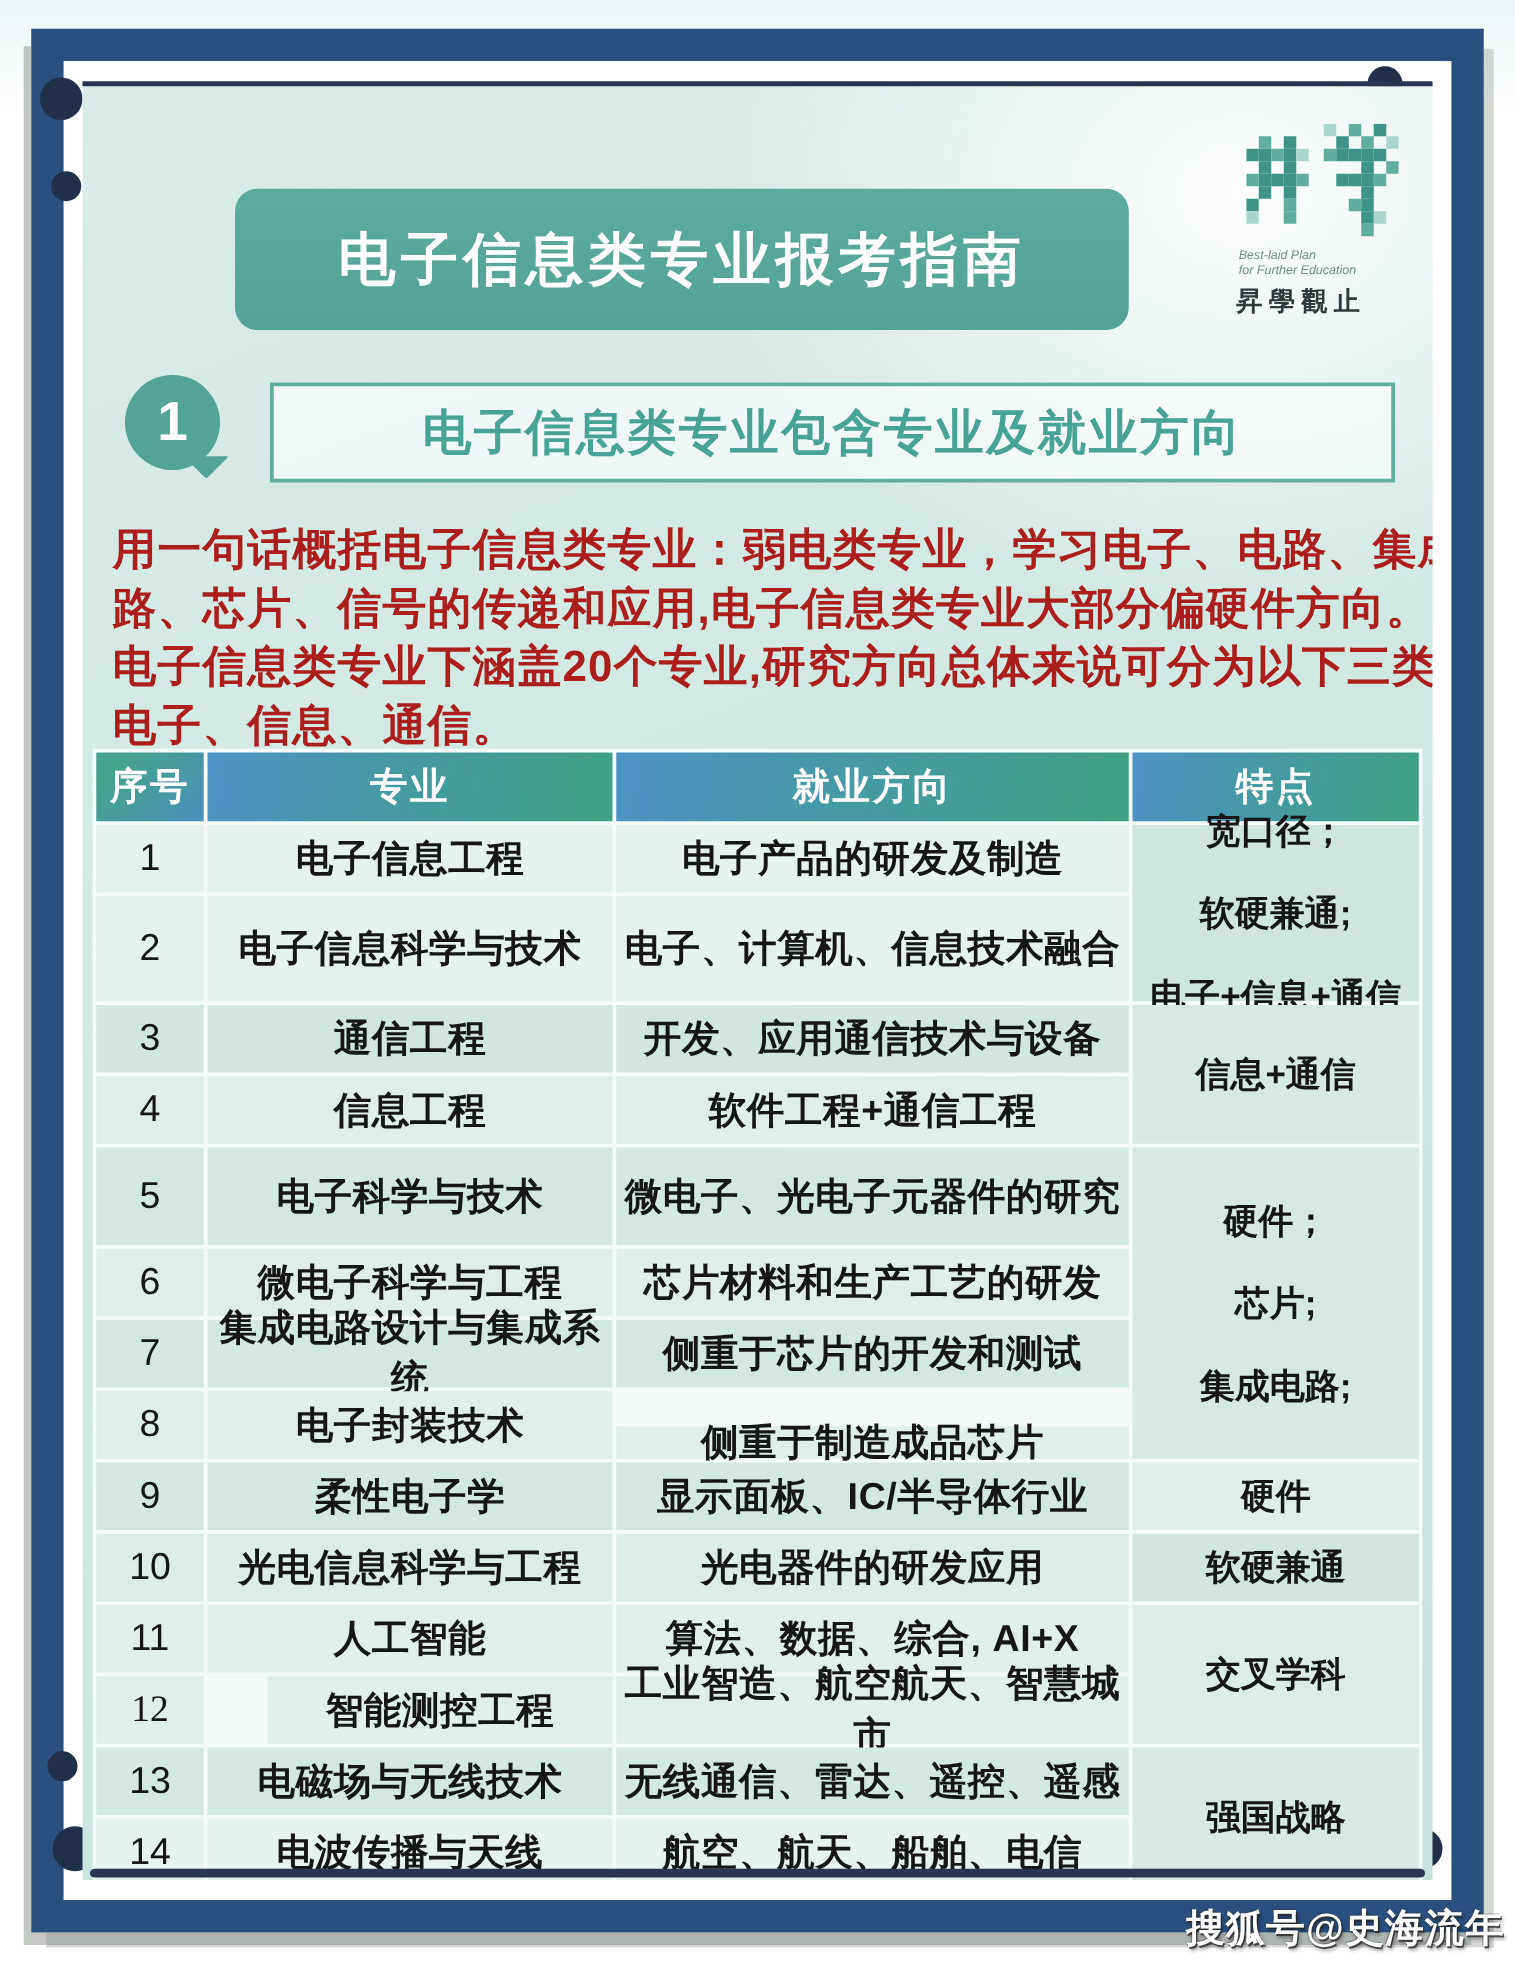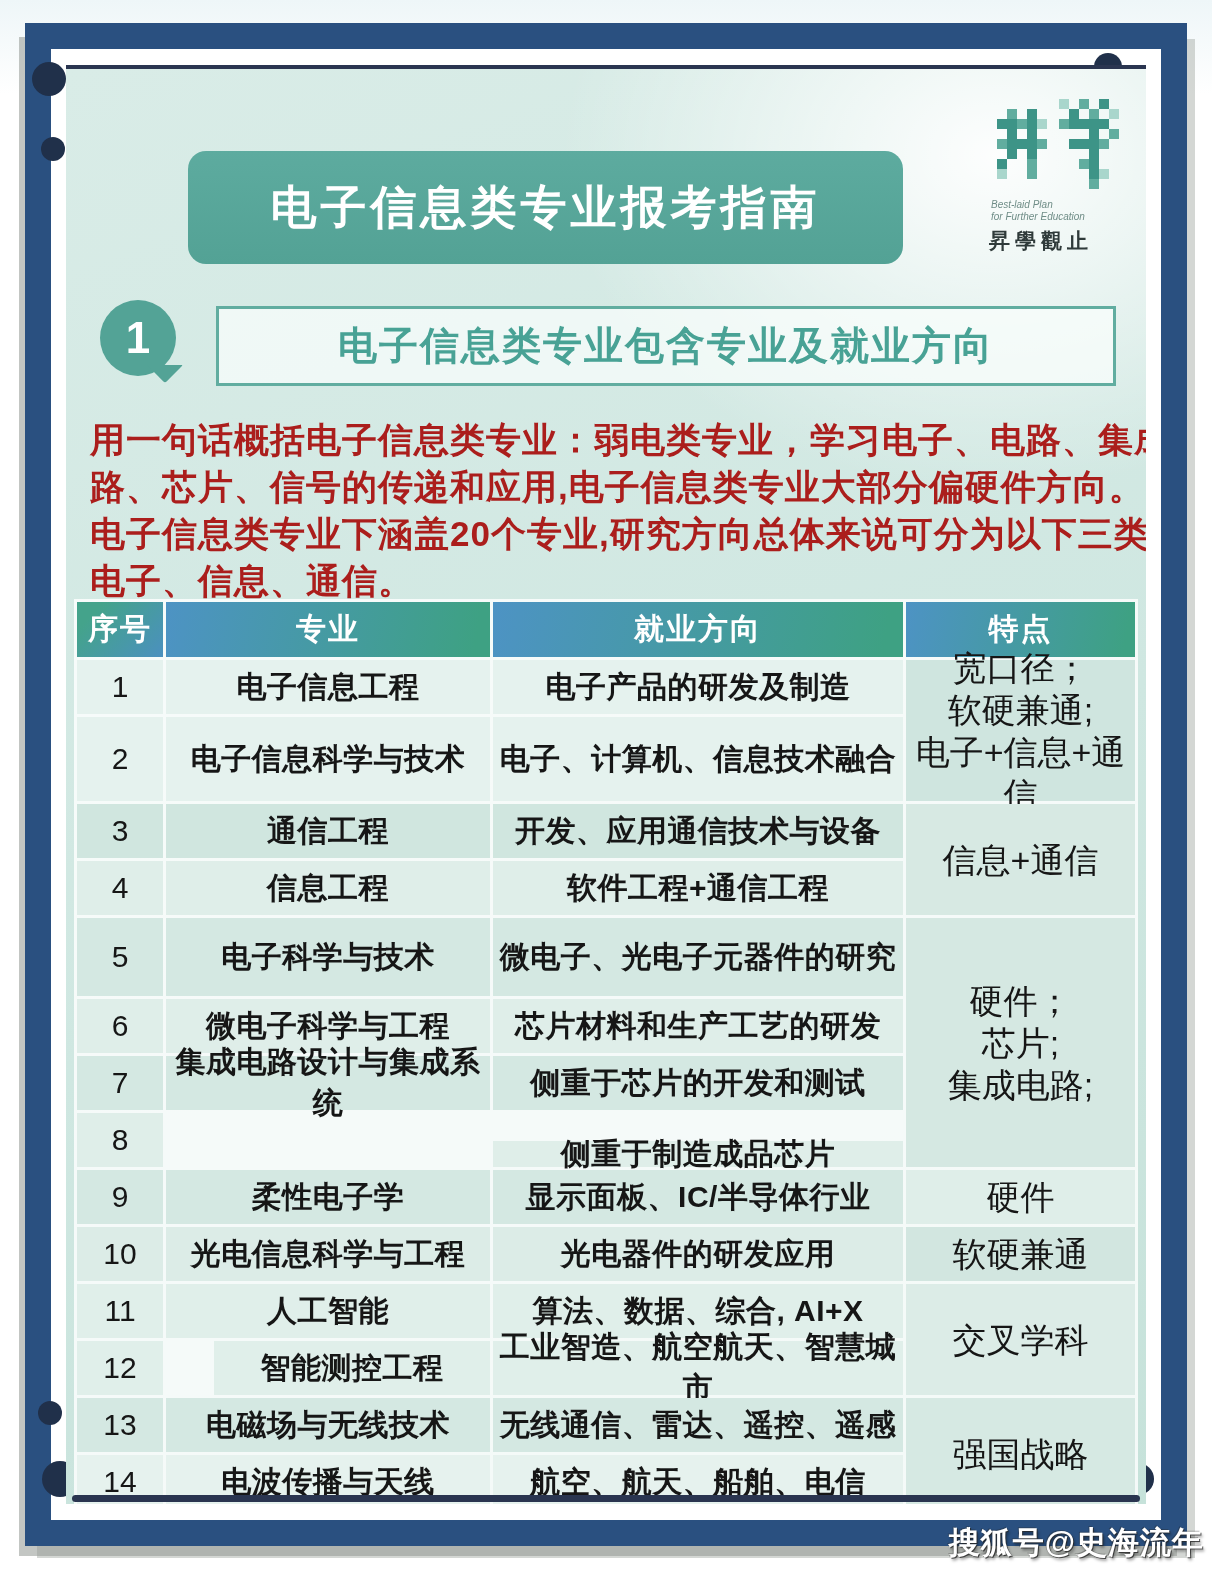--- a/index.html
+++ b/index.html
@@ -96,21 +96,21 @@
     color:#ffffff; font-size:30px; font-weight:800; letter-spacing:2px;
     background:linear-gradient(100deg,#4d93c4 0%,#3ea183 95%);
   }
   .th-first { background:linear-gradient(135deg,#44a38b 20%,#4b90bf 100%); }
   .cell {
     display:flex; align-items:center; justify-content:center;
     color:#161616; text-align:center;
   }
   .cell-num  { font-size:30px; font-weight:500; }
   .cell-major, .cell-career { font-size:30px; font-weight:600; letter-spacing:0.5px; }
-  .cell-feature { flex-direction:column; font-size:34px; font-weight:400; line-height:42px; }
+  .cell-feature { flex-direction:column; font-size:28px; font-weight:700; line-height:42px;gap:24px; }
 
   
   .watermark {
     position:absolute; right:8px; top:1522px; z-index:10;
     color:#ffffff; font-size:31px; font-weight:700; letter-spacing:1px;
     text-shadow:1px 1px 0 rgba(40,40,40,0.8), -1px -1px 0 rgba(40,40,40,0.35), 2px 3px 3px rgba(0,0,0,0.35);
   }
 </style>
 </head>
 <body>
@@ -219,31 +219,32 @@
           <div class="cell cell-num" style="grid-area: 6 / 1; background: rgb(212, 232, 226);">5</div>
           <div class="cell cell-major" style="grid-area: 6 / 2; background: rgb(212, 232, 226);">电子科学与技术</div>
           <div class="cell cell-career" style="grid-area: 6 / 3; background: rgb(212, 232, 226);">微电子、光电子元器件的研究</div>
           <div class="cell cell-num" style="grid-area: 7 / 1; background: rgb(223, 238, 233);">6</div>
           <div class="cell cell-major" style="grid-area: 7 / 2; background: rgb(223, 238, 233);">微电子科学与工程</div>
           <div class="cell cell-career" style="grid-area: 7 / 3; background: rgb(223, 238, 233);">芯片材料和生产工艺的研发</div>
           <div class="cell cell-num" style="grid-area: 8 / 1; background: rgb(212, 232, 226);">7</div>
           <div class="cell cell-major" style="grid-area: 8 / 2; background: rgb(212, 232, 226);">集成电路设计与集成系统</div>
           <div class="cell cell-career" style="grid-area: 8 / 3; background: rgb(212, 232, 226);">侧重于芯片的开发和测试</div>
           <div class="cell cell-num" style="grid-area: 9 / 1; background: rgb(223, 238, 233);">8</div>
+          <div class="cell cell-major" style="grid-area: 9 / 2; background: rgb(223, 238, 233);">电子封装技术</div>
           <div class="cell cell-career" style="grid-area: 9 / 3; background: rgb(223, 238, 233); margin-top: 28px;">侧重于制造成品芯片</div>
           <div class="cell cell-num" style="grid-area: 10 / 1; background: rgb(212, 232, 226);">9</div>
           <div class="cell cell-major" style="grid-area: 10 / 2; background: rgb(212, 232, 226);">柔性电子学</div>
           <div class="cell cell-career" style="grid-area: 10 / 3; background: rgb(212, 232, 226);">显示面板、IC/半导体行业</div>
           <div class="cell cell-num" style="grid-area: 11 / 1; background: rgb(220, 236, 231);">10</div>
           <div class="cell cell-major" style="grid-area: 11 / 2; background: rgb(220, 236, 231);">光电信息科学与工程</div>
           <div class="cell cell-career" style="grid-area: 11 / 3; background: rgb(220, 236, 231);">光电器件的研发应用</div>
           <div class="cell cell-num" style="grid-area: 12 / 1; background: rgb(224, 239, 234);">11</div>
           <div class="cell cell-major" style="grid-area: 12 / 2; background: rgb(224, 239, 234);">人工智能</div>
           <div class="cell cell-career" style="grid-area: 12 / 3; background: rgb(224, 239, 234);">算法、数据、综合, AI+X</div>
-          <div class="cell cell-num" style="grid-area: 13 / 1; background: rgb(224, 239, 234);">12</div>
+          <div class="cell cell-num" style="grid-area: 13 / 1; background: rgb(224, 239, 234); font-family: Liberation Serif, serif;">12</div>
           <div class="cell cell-major" style="grid-area: 13 / 2; background: rgb(224, 239, 234); margin-left: 48px;">智能测控工程</div>
           <div class="cell cell-career" style="grid-area: 13 / 3; background: rgb(224, 239, 234);">工业智造、航空航天、智慧城市</div>
           <div class="cell cell-num" style="grid-area: 14 / 1; background: rgb(212, 232, 226);">13</div>
           <div class="cell cell-major" style="grid-area: 14 / 2; background: rgb(212, 232, 226);">电磁场与无线技术</div>
           <div class="cell cell-career" style="grid-area: 14 / 3; background: rgb(212, 232, 226);">无线通信、雷达、遥控、遥感</div>
           <div class="cell cell-num" style="grid-area: 15 / 1; background: rgb(230, 242, 238);">14</div>
           <div class="cell cell-major" style="grid-area: 15 / 2; background: rgb(230, 242, 238);">电波传播与天线</div>
           <div class="cell cell-career" style="grid-area: 15 / 3; background: rgb(230, 242, 238);">航空、航天、船舶、电信</div>
           <div class="cell cell-feature" style="grid-area: 2 / 4 / span 2; background: rgb(207, 229, 223);">
             <div>宽口径；</div>

